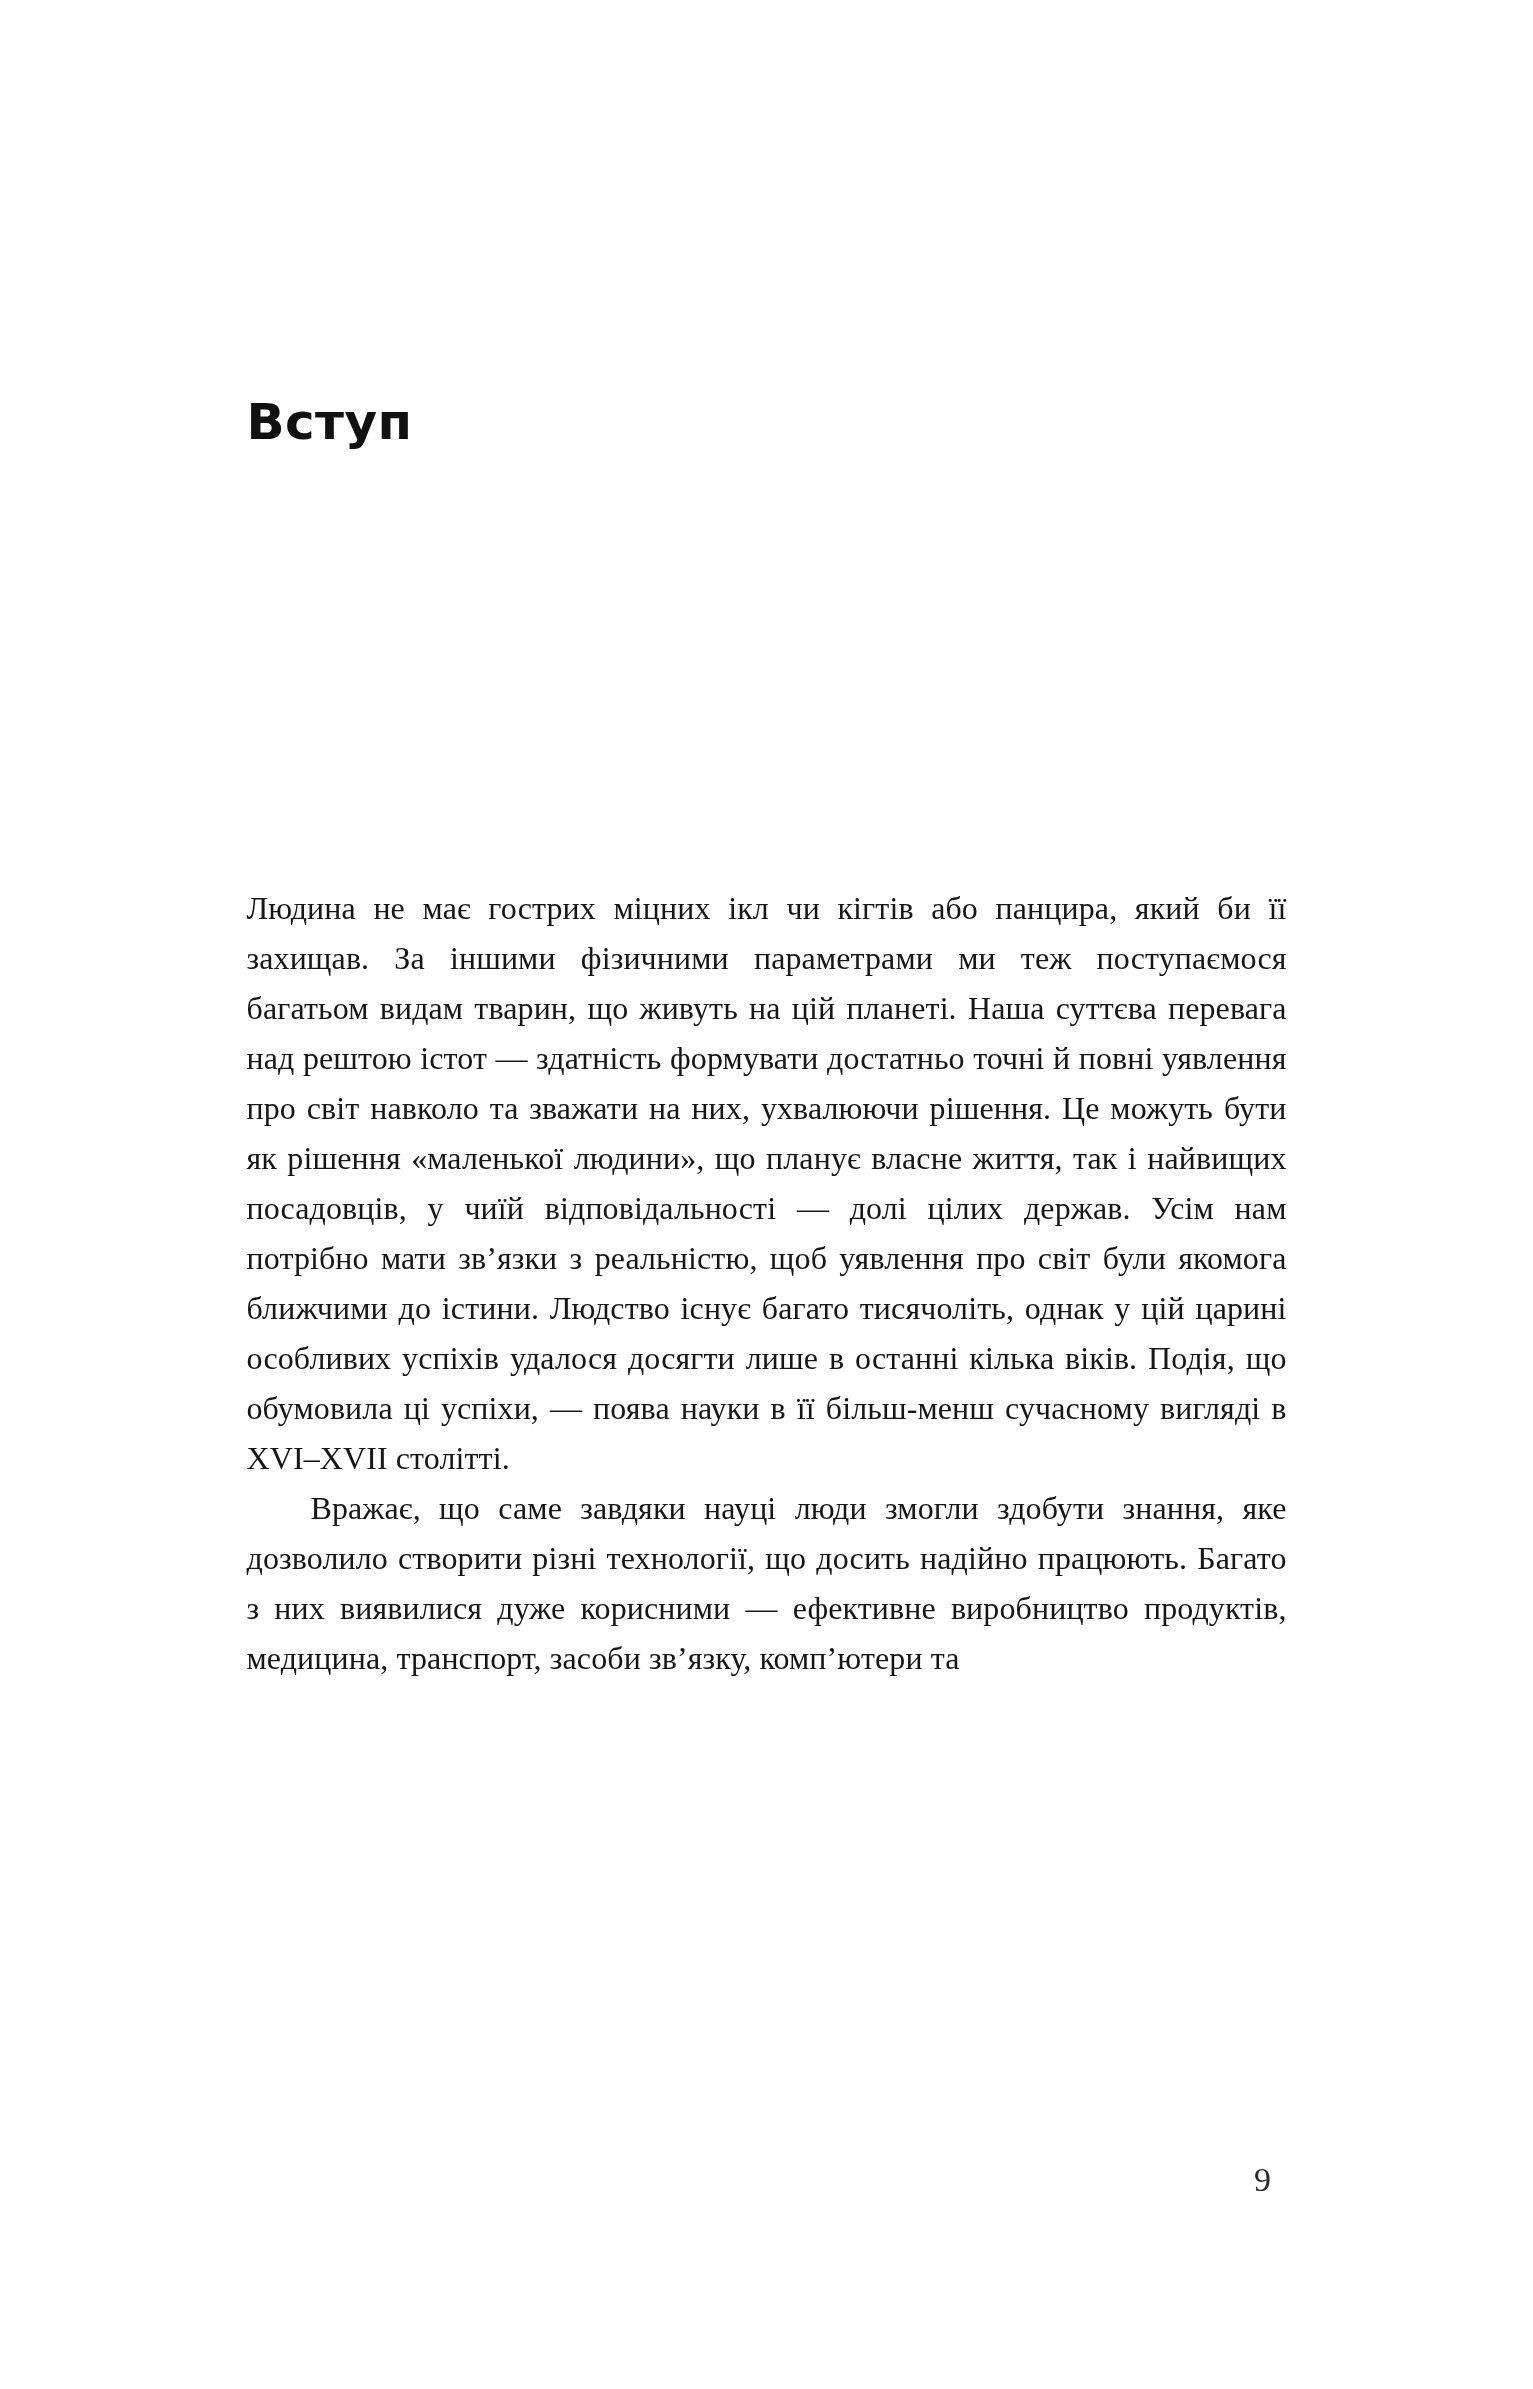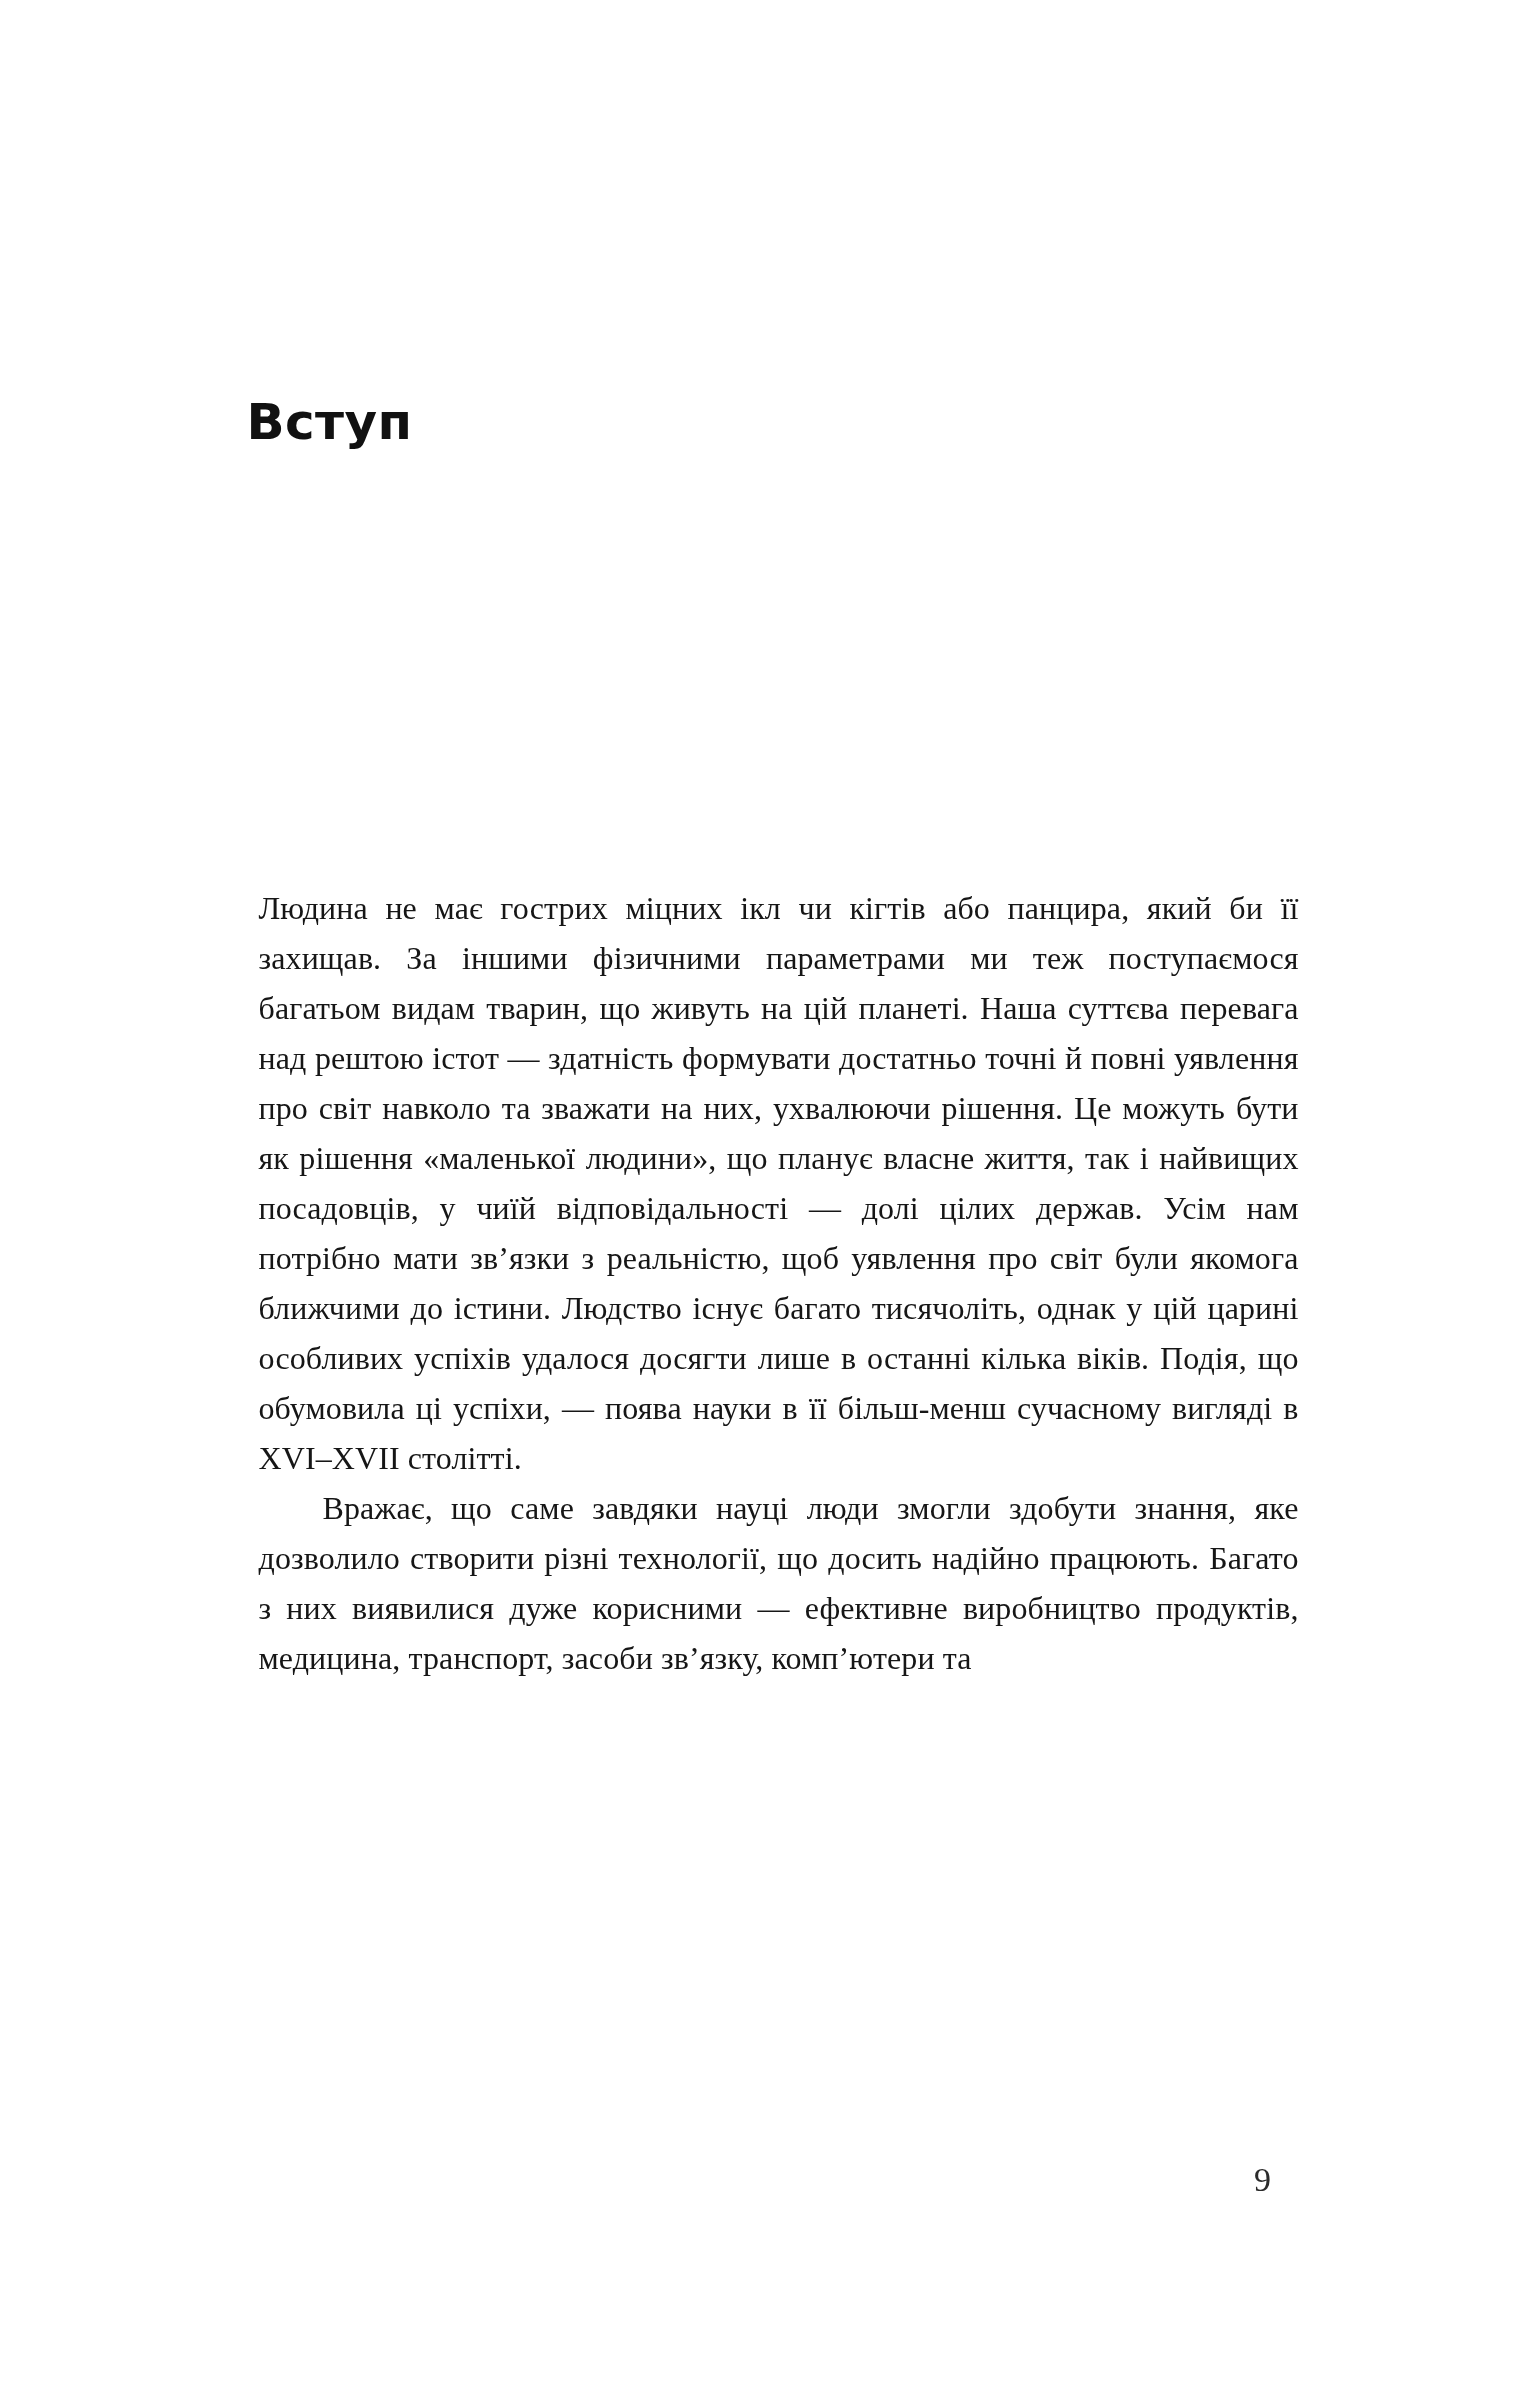--- a/index.html
+++ b/index.html
@@ -34,21 +34,21 @@
     font-family: "DejaVu Sans", sans-serif;
     font-weight: bold;
     font-size: 50px;
     letter-spacing: 0.4px;
     color: #111111;
     line-height: 1;
   }
   .body-text {
     position: absolute;
     top: 883px;
-    left: 12px;
+    left: 0;
     width: 1040px;
     font-family: "Liberation Serif", serif;
     font-size: 32px;
     line-height: 50px;
     text-align: justify;
     color: #161616;
     letter-spacing: 0.1px;
   }
   .body-text p {
     margin: 0;

